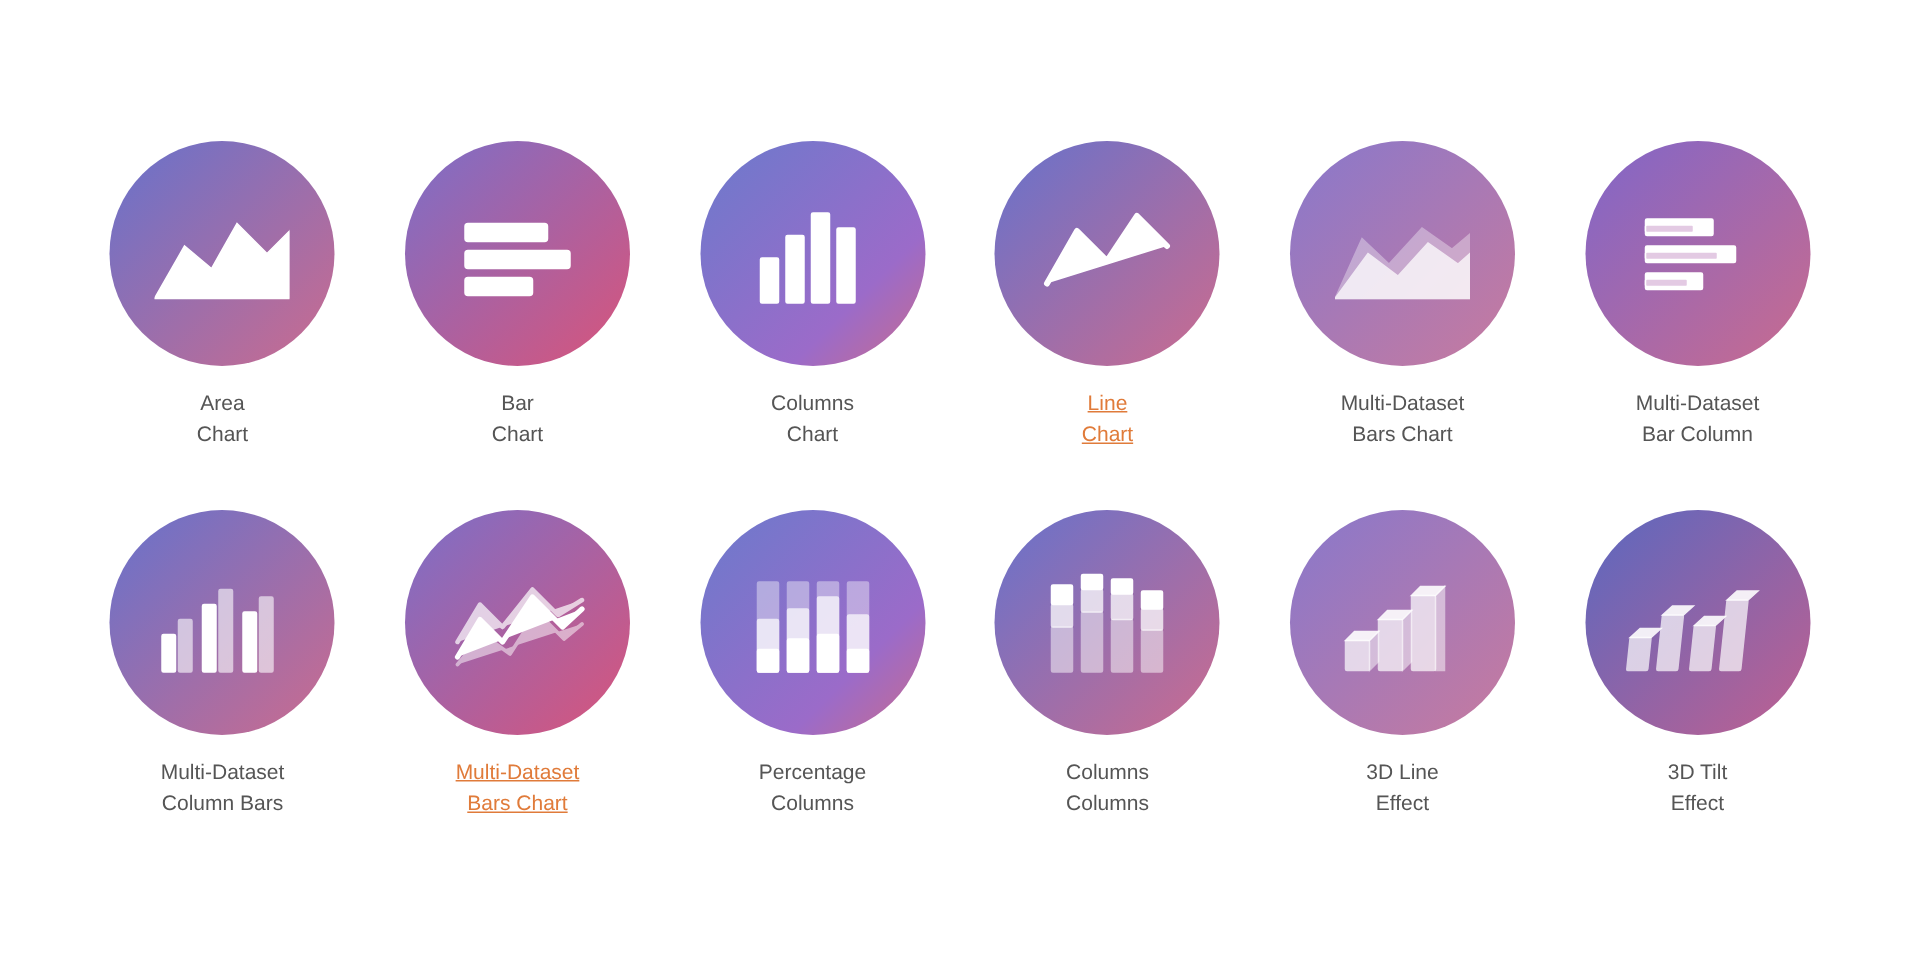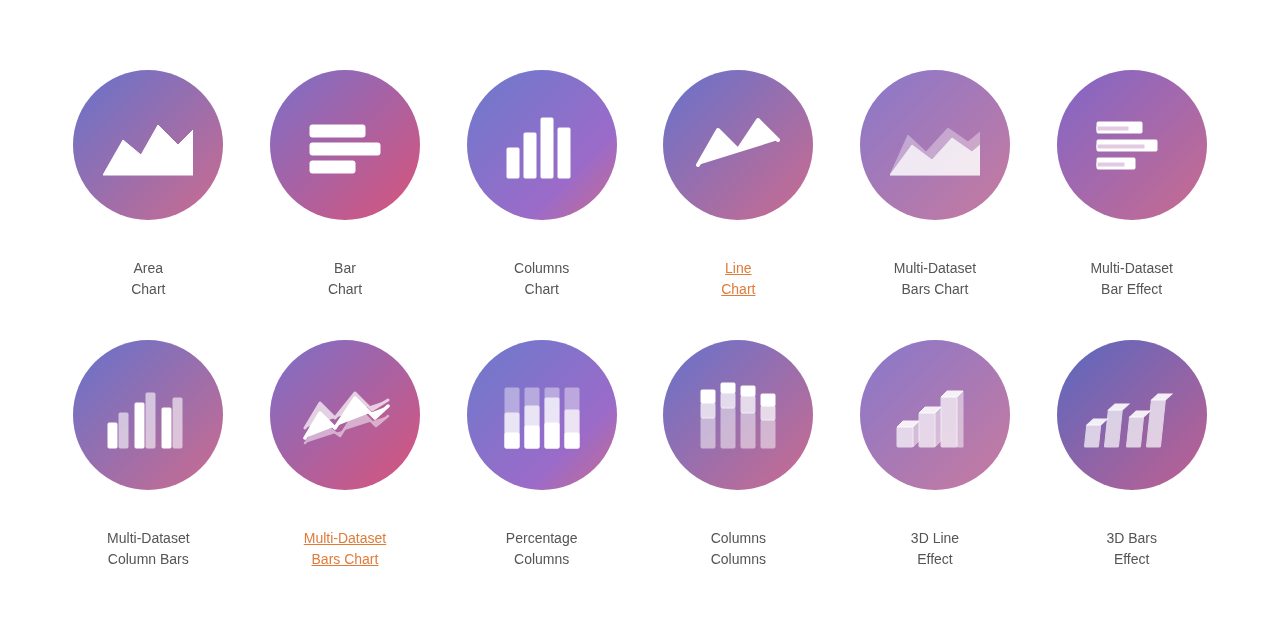--- a/index.html
+++ b/index.html
@@ -34,21 +34,20 @@
       align-items: center;
       justify-content: center;
       background: linear-gradient(135deg, #6b72c9 0%, #c76b94 100%);
       flex-shrink: 0;
     }
     .chart-label {
       text-align: center;
       font-size: 14px;
       color: #555;
       line-height: 1.5;
-      margin-top: 24px;
     }
     .chart-label.highlighted {
       color: #e07b3a;
       text-decoration: underline;
     }
 
     
     .chart-circle svg {
       fill: white;
       stroke: white;
@@ -154,21 +153,21 @@
         <rect x="5" y="12" width="45" height="11" rx="1" fill="white"></rect>
         <rect x="5" y="16" width="32" height="5" rx="1" fill="rgba(200,150,200,0.5)"></rect>
         <rect x="5" y="30" width="60" height="11" rx="1" fill="white"></rect>
         <rect x="5" y="34" width="48" height="5" rx="1" fill="rgba(200,150,200,0.5)"></rect>
         <rect x="5" y="48" width="38" height="11" rx="1" fill="white"></rect>
         <rect x="5" y="52" width="28" height="5" rx="1" fill="rgba(200,150,200,0.5)"></rect>
       </svg>
     </div>
     <div class="chart-label">
       <span>Multi-Dataset</span><br>
-      <span>Bar Effect</span>
+      <span>Bar Column</span>
     </div>
   </div>
 
   <div class="chart-item">
     <div class="chart-circle grad-blue-pink">
       <svg width="90" height="75" viewBox="0 0 90 75" fill="white">
 
         <rect x="5" y="45" width="9" height="25" rx="1"></rect>
         <rect x="16" y="35" width="9" height="35" rx="1" opacity="0.6"></rect>
         <rect x="32" y="25" width="9" height="45" rx="1"></rect>
@@ -284,18 +283,18 @@
         <polygon points="28,35 34,29 48,29 42,35" opacity="0.9" transform="skewX(-6)"></polygon>
 
         <rect x="50" y="42" width="14" height="30" rx="1" opacity="0.7" transform="skewX(-6)"></rect>
         <polygon points="50,42 56,36 70,36 64,42" opacity="0.9" transform="skewX(-6)"></polygon>
 
         <rect x="70" y="25" width="14" height="47" rx="1" opacity="0.7" transform="skewX(-6)"></rect>
         <polygon points="70,25 76,19 90,19 84,25" opacity="0.9" transform="skewX(-6)"></polygon>
       </svg>
     </div>
     <div class="chart-label">
-      <span>3D Bars</span><br>
+      <span>3D Tilt</span><br>
       <span>Effect</span>
     </div>
   </div>
 
 </div>
 
 </body></html>

